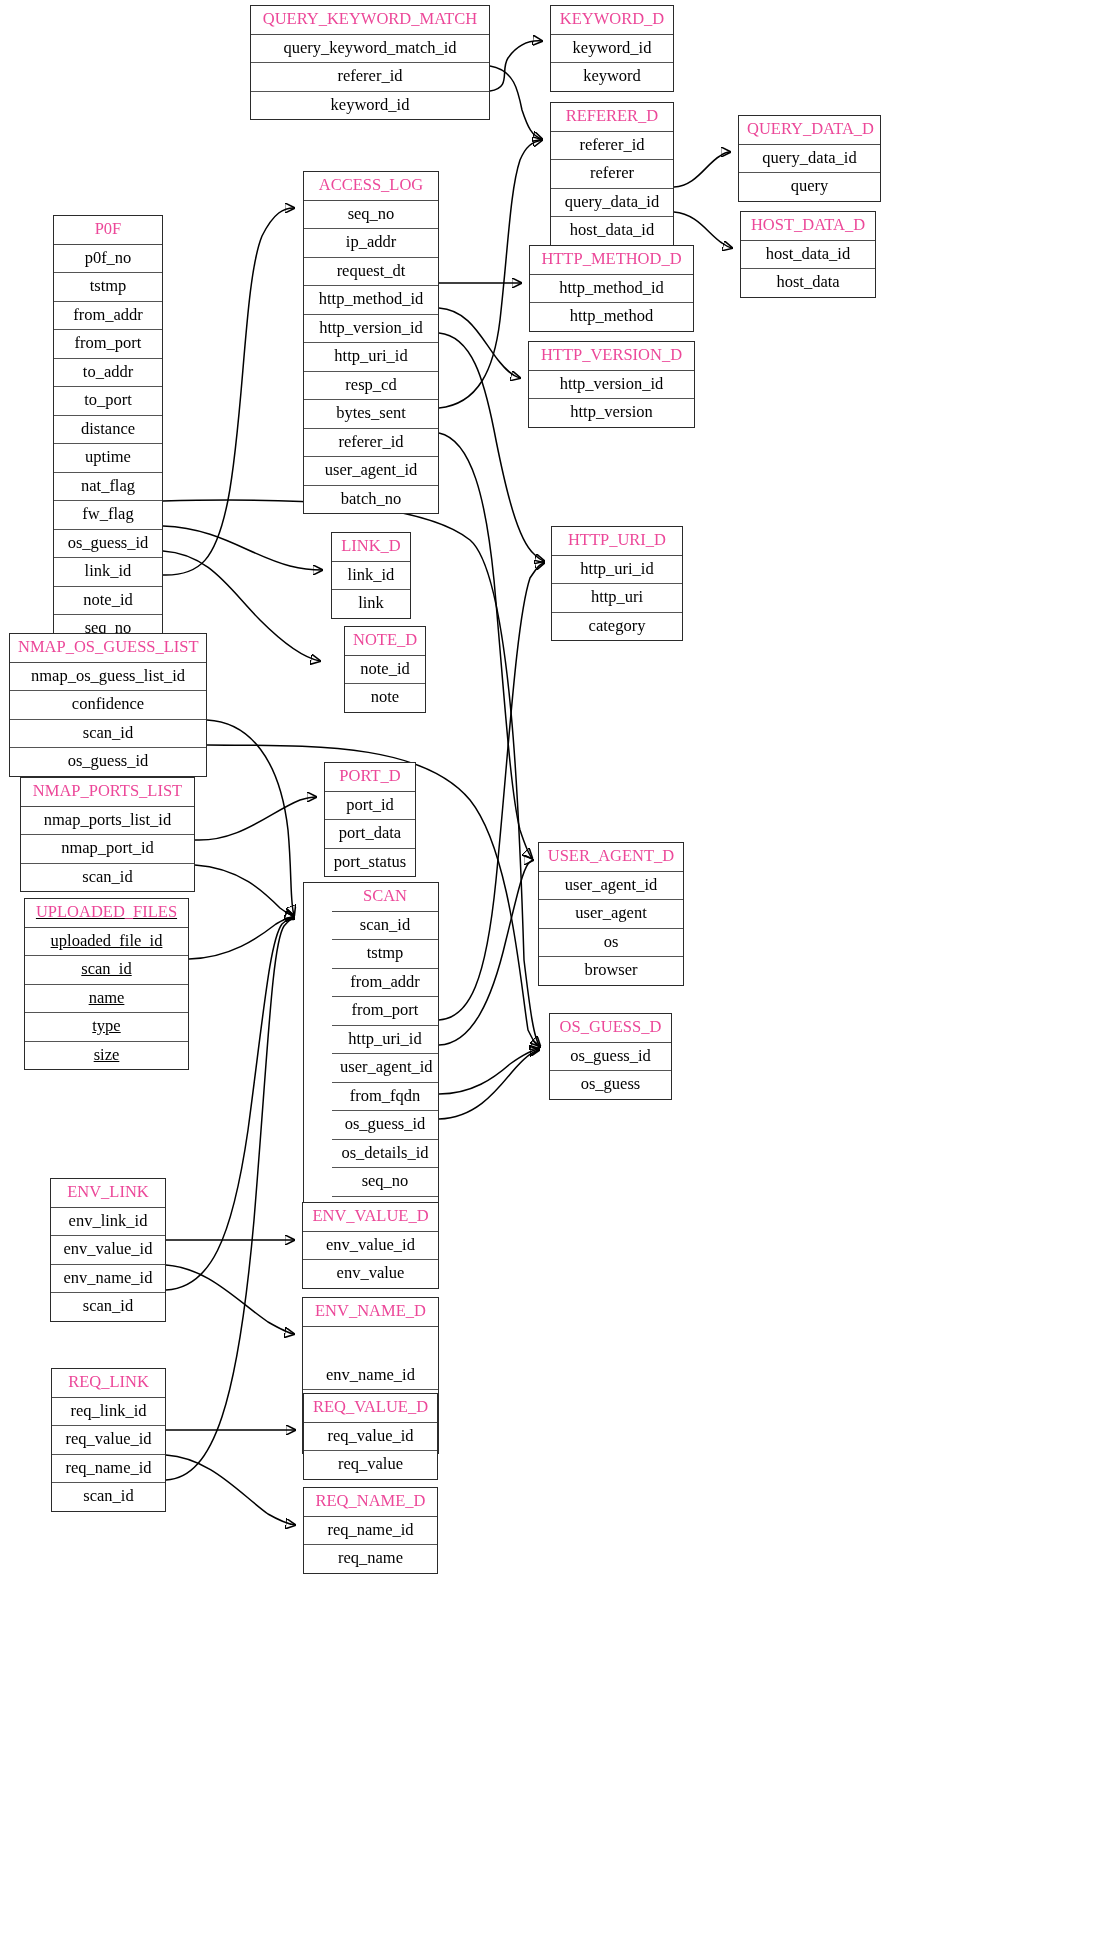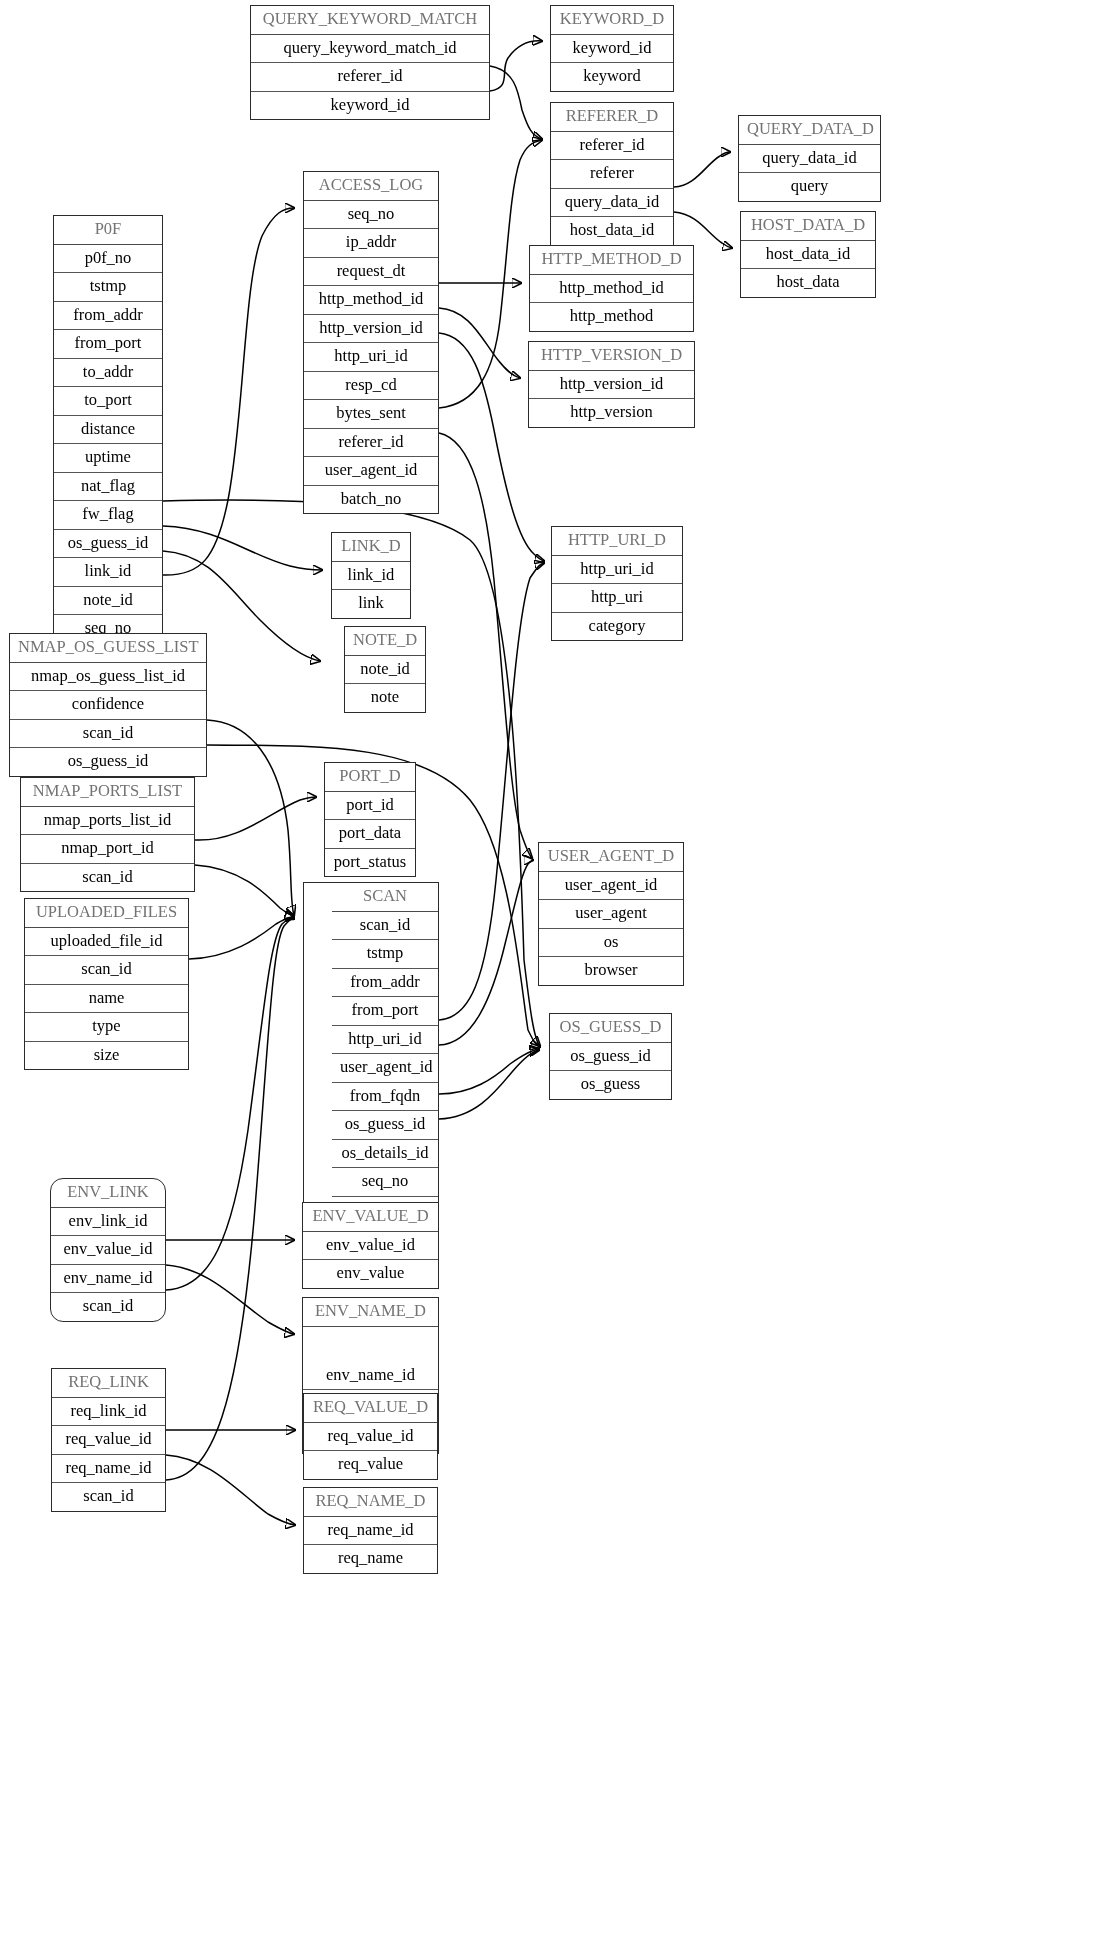--- a/index.html
+++ b/index.html
@@ -19,21 +19,21 @@
     position: absolute;
     border: 1px solid #2b2b2b;
     background: #ffffff;
     box-sizing: border-box;
     display: flex;
     flex-direction: column;
   }
   .entity .title {
     text-align: center;
     font-size: 16.5px;
-    color: #737373;
+    color: #ec4899;
     line-height: 1;
     padding: 5px 8px 6px 8px;
     border-bottom: 1.6px solid #4a4a4a;
     white-space: nowrap;
   }
   .entity .field {
     text-align: center;
     font-size: 16.5px;
     color: #000000;
     line-height: 1;
@@ -226,21 +226,21 @@
         <div class="field">nmap_ports_list_id</div>
         <div class="field">nmap_port_id</div>
         <div class="field">scan_id</div>
       </div>
       <div class="entity" style="left: 324px; top: 762px; width: 92px;">
         <div class="title">PORT_D</div>
         <div class="field">port_id</div>
         <div class="field">port_data</div>
         <div class="field">port_status</div>
       </div>
-      <div class="entity" style="left: 24px; top: 898px; width: 165px;">
+      <div class="entity" style="left: 24px; top: 898px; width: 165px; text-decoration: underline;">
         <div class="title">UPLOADED_FILES</div>
         <div class="field">uploaded_file_id</div>
         <div class="field">scan_id</div>
         <div class="field">name</div>
         <div class="field">type</div>
         <div class="field">size</div>
       </div>
       <div class="entity" style="left: 538px; top: 822px; width: 146px; margin-top: 20px;">
         <div class="title">USER_AGENT_D</div>
         <div class="field">user_agent_id</div>
@@ -260,21 +260,21 @@
         <div class="field">os_guess_id</div>
         <div class="field">os_details_id</div>
         <div class="field">seq_no</div>
         <div class="field">batch_no</div>
       </div>
       <div class="entity" style="left: 549px; top: 1013px; width: 123px;">
         <div class="title">OS_GUESS_D</div>
         <div class="field">os_guess_id</div>
         <div class="field">os_guess</div>
       </div>
-      <div class="entity" style="left: 50px; top: 1178px; width: 116px; border-radius: 13px;">
+      <div class="entity" style="left: 50px; top: 1178px; width: 116px;">
         <div class="title">ENV_LINK</div>
         <div class="field">env_link_id</div>
         <div class="field">env_value_id</div>
         <div class="field">env_name_id</div>
         <div class="field">scan_id</div>
       </div>
       <div class="entity" style="left: 302px; top: 1202px; width: 137px;">
         <div class="title">ENV_VALUE_D</div>
         <div class="field">env_value_id</div>
         <div class="field">env_value</div>

